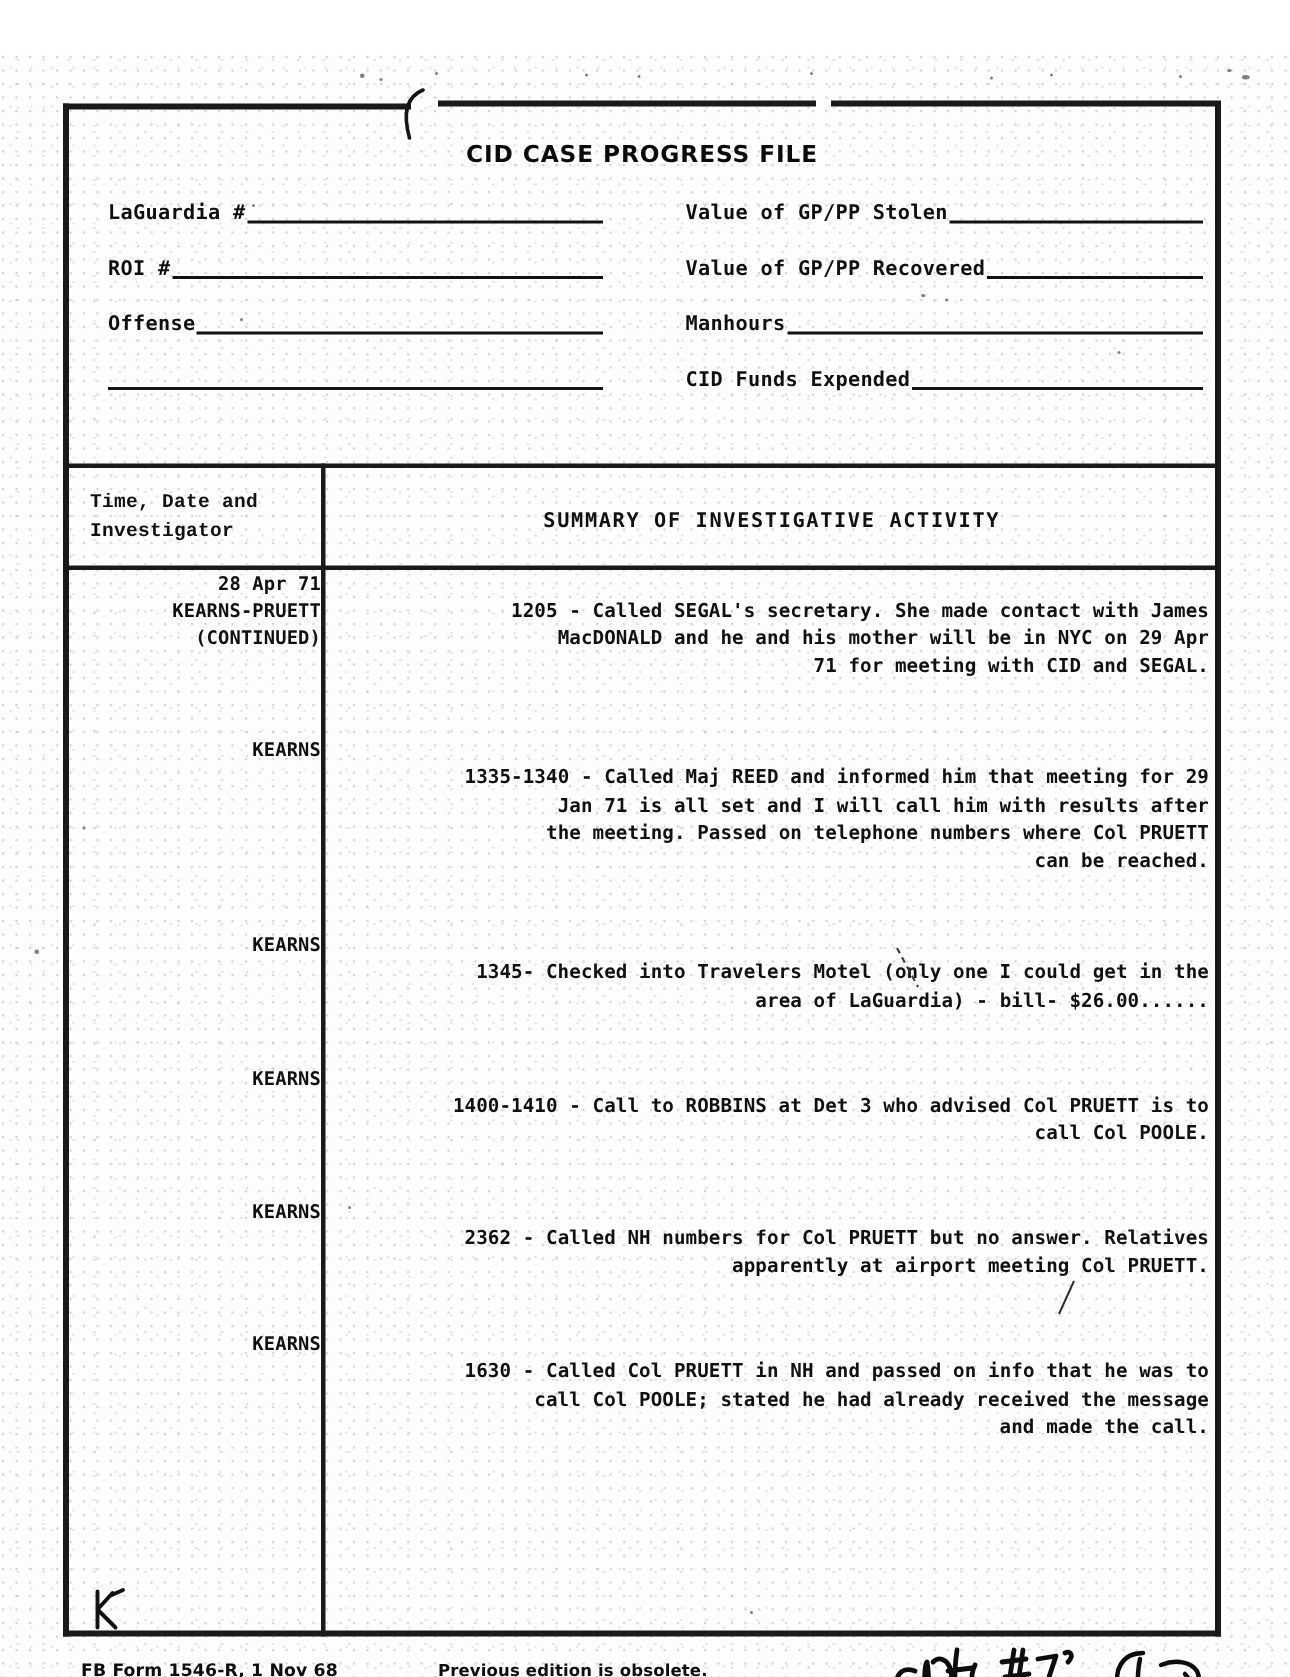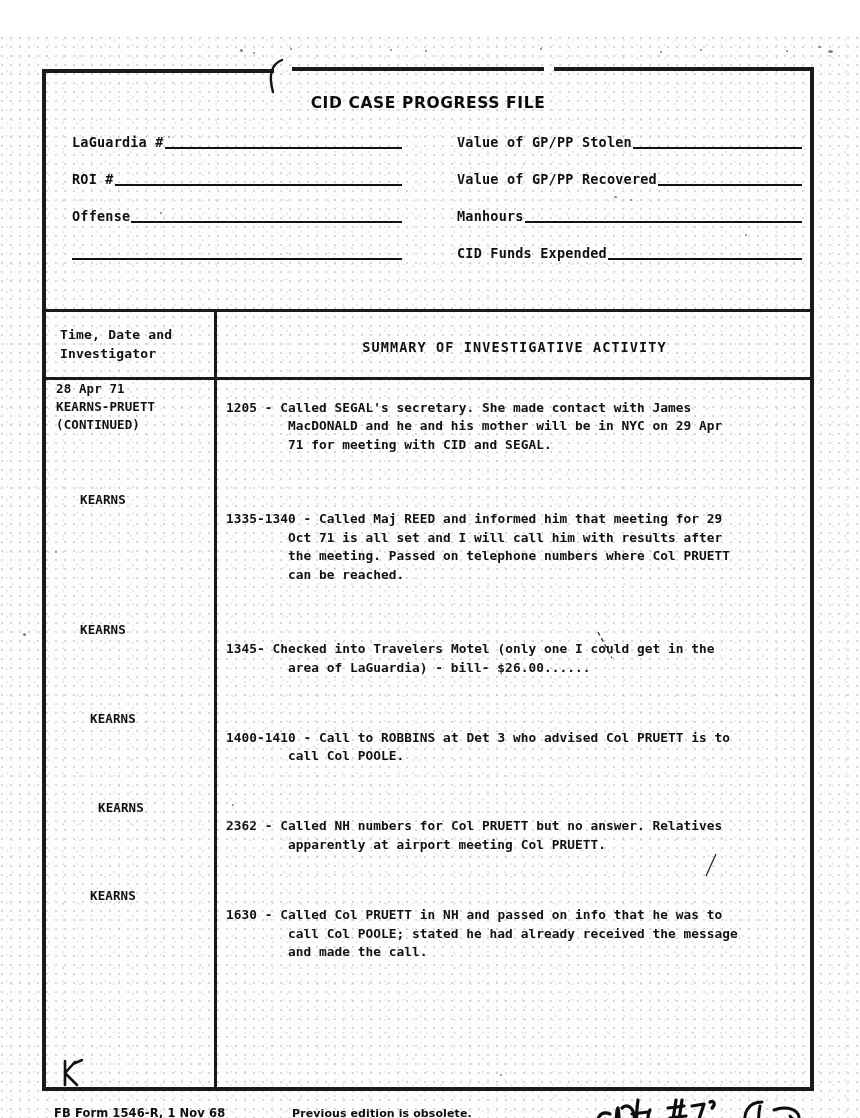--- a/index.html
+++ b/index.html
@@ -173,20 +173,21 @@
   .rows {
     position: absolute;
     left: 42px;
     top: 344px;
     width: 772px;
   }
   .row {
     position: relative;
     display: flex;
     align-items: flex-start;
+    text-align: right;
   }
   .col-left {
     width: 172px;
     flex: 0 0 172px;
     padding-left: 14px;
     box-sizing: border-box;
     font-size: 12.5px;
     font-weight: bold;
     line-height: 1.42;
     letter-spacing: 0.1px;
@@ -335,21 +336,21 @@
     <div class="field f-right fy4">
       <span class="lbl">CID Funds Expended</span>
       <span class="rule"></span>
     </div>
   </div>
 
   <div class="tbl-top"></div>
   <div class="tbl-hdr-bottom"></div>
   <div class="tbl-vline"></div>
 
-  <div class="hdr-left" style="white-space:pre-line;">Time, Date and
+  <div class="hdr-left" style="white-space:pre-line;font-family:Liberation Mono, monospace;">Time, Date and
 Investigator</div>
   <div class="hdr-right">SUMMARY OF INVESTIGATIVE ACTIVITY</div>
 
   <div class="rows">
 
     <div class="row">
       <div class="col-left">28 Apr 71
 KEARNS-PRUETT
 (CONTINUED)</div>
       <div class="col-right">
@@ -357,21 +358,21 @@
 MacDONALD and he and his mother will be in NYC on 29 Apr
 71 for meeting with CID and SEGAL.</span>
       </div>
     </div>
     <div class="row-gap-a"></div>
 
     <div class="row">
       <div class="col-left indent">KEARNS</div>
       <div class="col-right">
         <span class="hang">1335-1340 - Called Maj REED and informed him that meeting for 29
-Oct 71 is all set and I will call him with results after
+Jan 71 is all set and I will call him with results after
 the meeting.  Passed on telephone numbers where Col PRUETT
 can be reached.</span>
       </div>
     </div>
     <div class="row-gap-a"></div>
 
     <div class="row">
       <div class="col-left indent">KEARNS</div>
       <div class="col-right">
         <span class="hang">1345-  Checked into Travelers Motel (only one I could get in the

